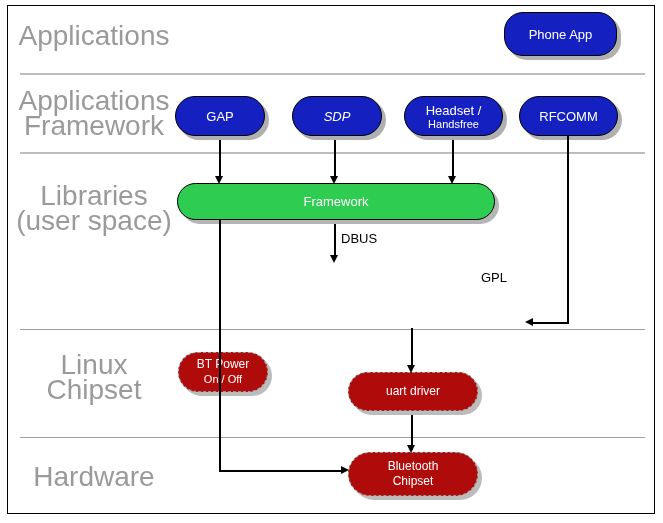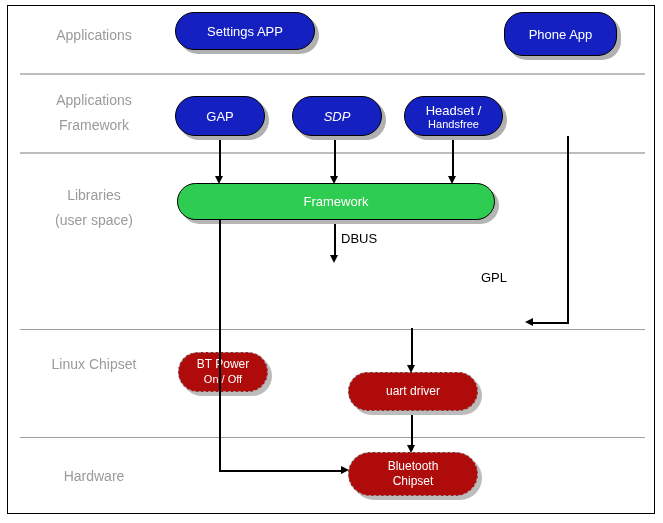--- a/index.html
+++ b/index.html
@@ -28,21 +28,21 @@
   .sep {
     position: absolute;
     height: 0;
     border-top: 2px solid #bdbdbd;
   }
   .sep.thin { border-top: 1px solid #9e9e9e; }
   
   .layer-label {
     position: absolute;
     color: #9a9a9a;
-    font-size: 14px;
+    font-size: 28px;
     line-height: 25px;
     text-align: center;
     white-space: pre-line;
     letter-spacing: 0px;
   }
   
   .node {
     position: absolute;
     box-sizing: border-box;
     display: flex;
@@ -167,25 +167,20 @@
   <div class="vline" style="left:411px; top:328px; height:40px;"></div>
   <div class="arrow down" style="left:407px; top:365px;"></div>
 
   <div class="vline" style="left:411px; top:410px; height:40px;"></div>
   <div class="arrow down" style="left:407px; top:445px;"></div>
 
   <div class="vline over" style="left:219px; top:220px; height:251px;"></div>
   <div class="hline over" style="left:219px; top:470px; width:125px;"></div>
   <div class="arrow right" style="left:341px; top:466px;"></div>
 
-  <div class="node blue" style="left:175px; top:12px; width:140px; height:38px; border-radius:19px;">
-    <span class="shadow" style="border-radius:19px;"></span>
-    <span class="body" style="border-radius:19px;"></span>
-    <span class="lbl">Settings APP</span>
-  </div>
 
   <div class="node blue" style="left:504px; top:12px; width:113px; height:44px; border-radius:19px;">
     <span class="shadow" style="border-radius:19px;"></span>
     <span class="body" style="border-radius:19px;"></span>
     <span class="lbl">Phone App</span>
   </div>
 
   <div class="node blue" style="left:175px; top:96px; width:90px; height:40px; border-radius:20px;text-align:right;">
     <span class="shadow" style="border-radius:20px;"></span>
     <span class="body" style="border-radius:20px;"></span>
@@ -198,20 +193,25 @@
     <span class="lbl">SDP</span>
   </div>
 
   <div class="node blue" style="left:404px; top:96px; width:99px; height:40px; border-radius:20px;">
     <span class="shadow" style="border-radius:20px;"></span>
     <span class="body" style="border-radius:20px;"></span>
     <span class="lbl">Headset /</span>
     <span class="lbl sub">Handsfree</span>
   </div>
 
+  <div class="node blue" style="left:519px; top:96px; width:99px; height:40px; border-radius:20px;">
+    <span class="shadow" style="border-radius:20px;"></span>
+    <span class="body" style="border-radius:20px;"></span>
+    <span class="lbl">RFCOMM</span>
+  </div>
 
   <div class="node green" style="left:177px; top:183px; width:318px; height:37px; border-radius:19px;">
     <span class="shadow" style="border-radius:19px;"></span>
     <span class="body" style="border-radius:19px;"></span>
     <span class="lbl">Framework</span>
   </div>
 
   <div class="annot" style="left:481px; top:270px;">GPL</div>
 
   <div class="node red" style="left:178px; top:352px; width:90px; height:40px; border-radius:20px;">

